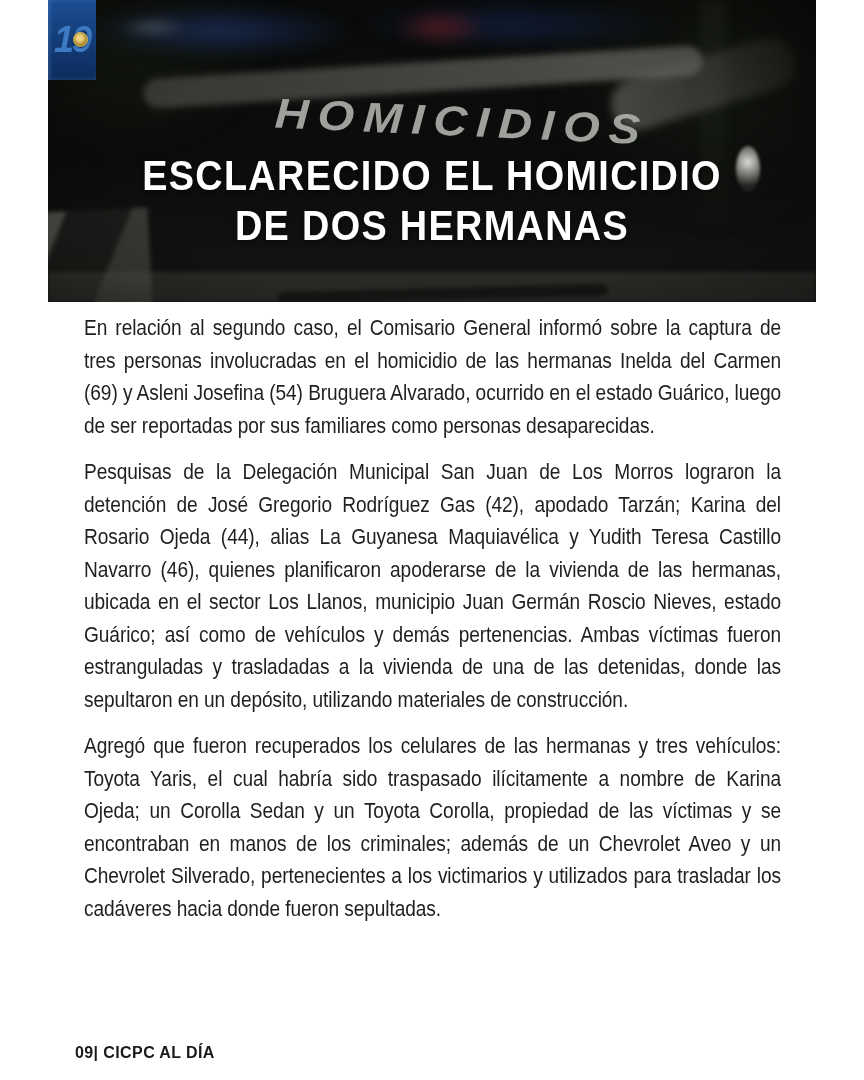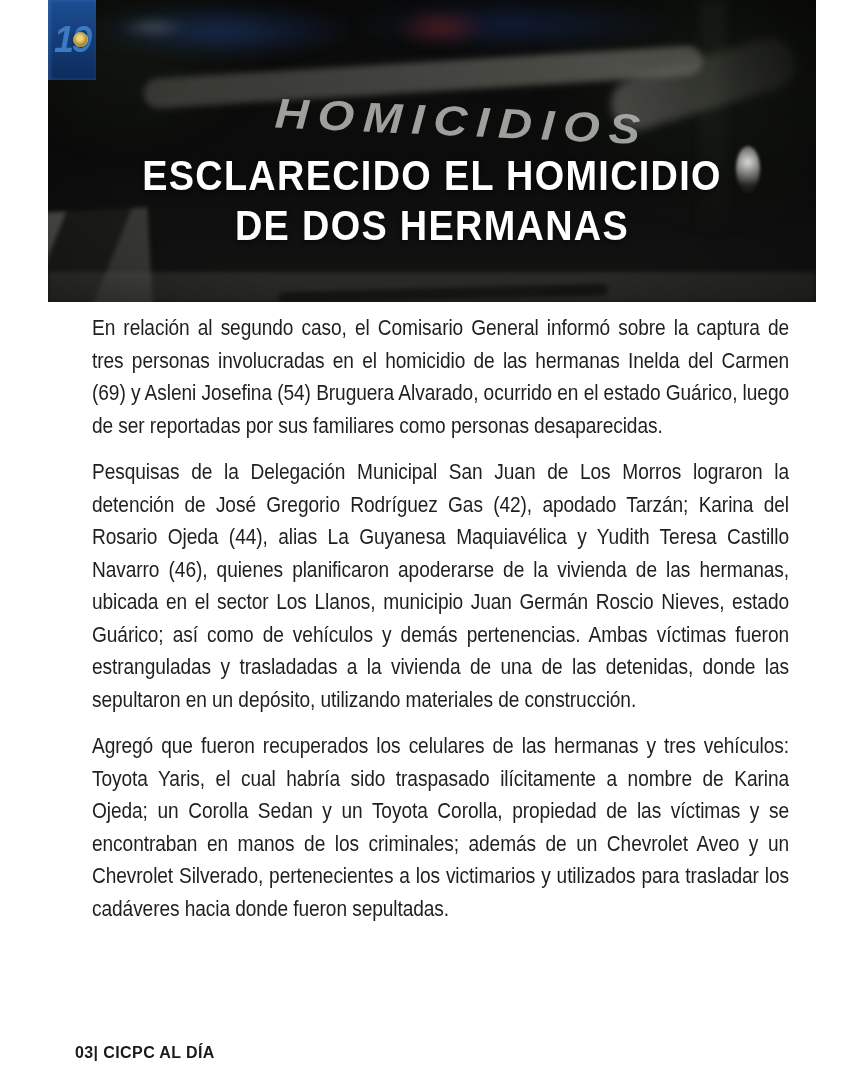--- a/index.html
+++ b/index.html
@@ -89,21 +89,21 @@
     position:absolute; left:0; right:0; top:150px; z-index:5;
     text-align:center; color:#ffffff; font-weight:bold;
     font-size:43px; line-height:50px; letter-spacing:1.5px;
     transform:scaleX(.88); transform-origin:center top;
     text-shadow:0 2px 6px rgba(0,0,0,.55);
     white-space:nowrap;
   }
 
   
   .article {
-    position:absolute; left:92px; top:312px; width:697px; height:700px;
+    position:absolute; left:84px; top:312px; width:697px; height:700px;
     overflow:visible;
   }
   .article-inner {
     width:820px;
     transform:scaleX(.85); transform-origin:left top;
     font-size:22.5px; line-height:32.5px;
     color:#1f1f1f; text-align:justify;
     letter-spacing:-0.1px;
   }
   .article-inner p { margin:0 0 14px 0; }
@@ -147,13 +147,13 @@
 </div>
 
 <div class="article">
   <div class="article-inner">
     <p>En relación al segundo caso, el Comisario General informó sobre la captura de tres personas involucradas en el homicidio de las hermanas Inelda del Carmen (69) y Asleni Josefina (54) Bruguera Alvarado, ocurrido en el estado Guárico, luego de ser reportadas por sus familiares como personas desaparecidas.</p>
     <p>Pesquisas de la Delegación Municipal San Juan de Los Morros lograron la detención de José Gregorio Rodríguez Gas (42), apodado Tarzán; Karina del Rosario Ojeda (44), alias La Guyanesa Maquiavélica y Yudith Teresa Castillo Navarro (46), quienes planificaron apoderarse de la vivienda de las hermanas, ubicada en el sector Los Llanos, municipio Juan Germán Roscio Nieves, estado Guárico; así como de vehículos y demás pertenencias. Ambas víctimas fueron estranguladas y trasladadas a la vivienda de una de las detenidas, donde las sepultaron en un depósito, utilizando materiales de construcción.</p>
     <p>Agregó que fueron recuperados los celulares de las hermanas y tres vehículos: Toyota Yaris, el cual habría sido traspasado ilícitamente a nombre de Karina Ojeda; un Corolla Sedan y un Toyota Corolla, propiedad de las víctimas y se encontraban en manos de los criminales; además de un Chevrolet Aveo y un Chevrolet Silverado, pertenecientes a los victimarios y utilizados para trasladar los cadáveres hacia donde fueron sepultadas.</p>
   </div>
 </div>
 
-<div class="footer">03| CICPC AL DÍA</div>
+<div class="footer">09| CICPC AL DÍA</div>
 
 </body></html>

